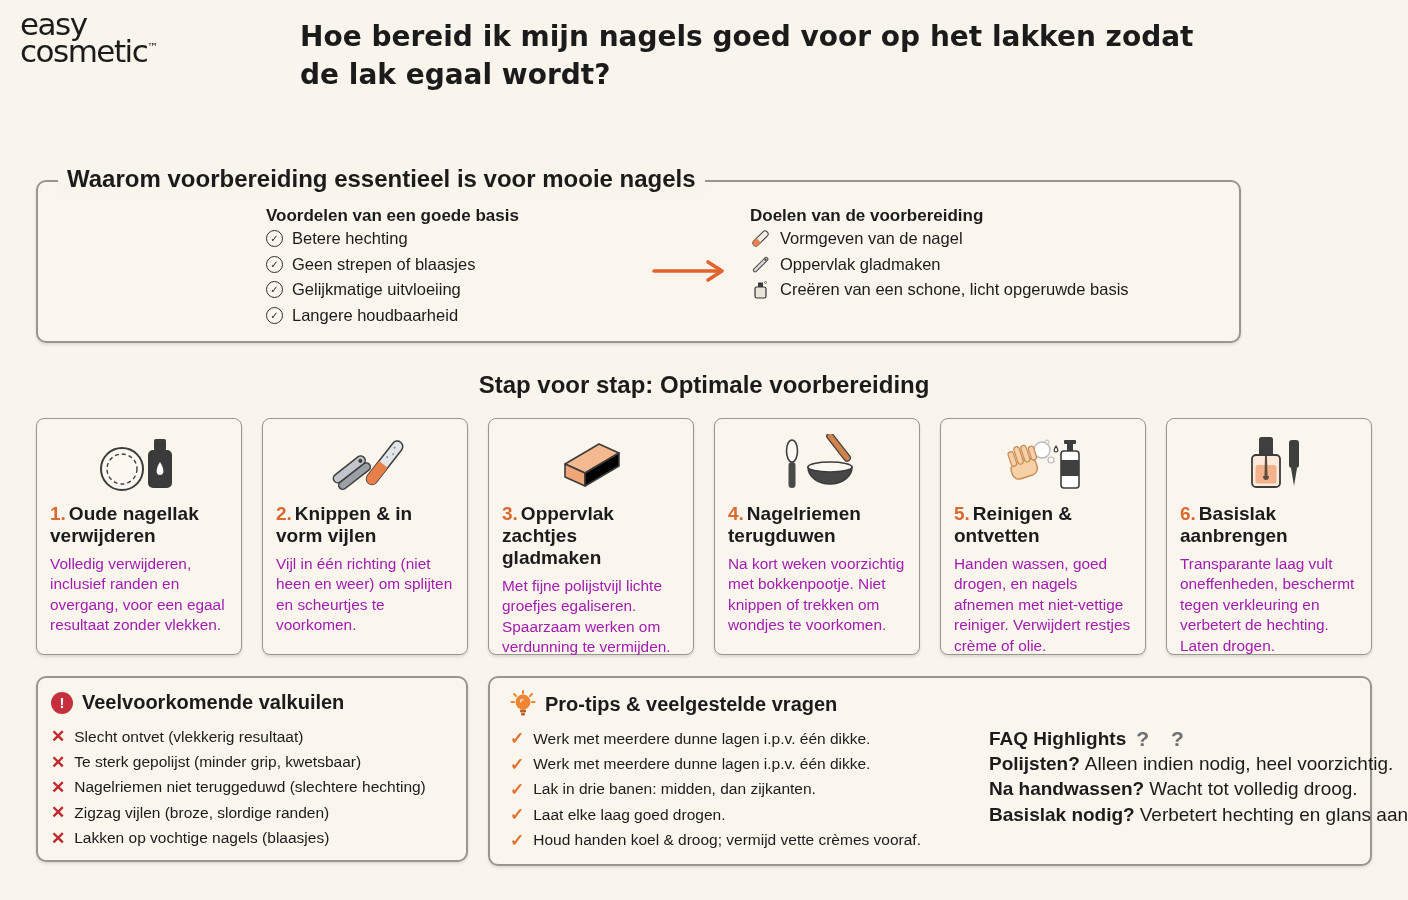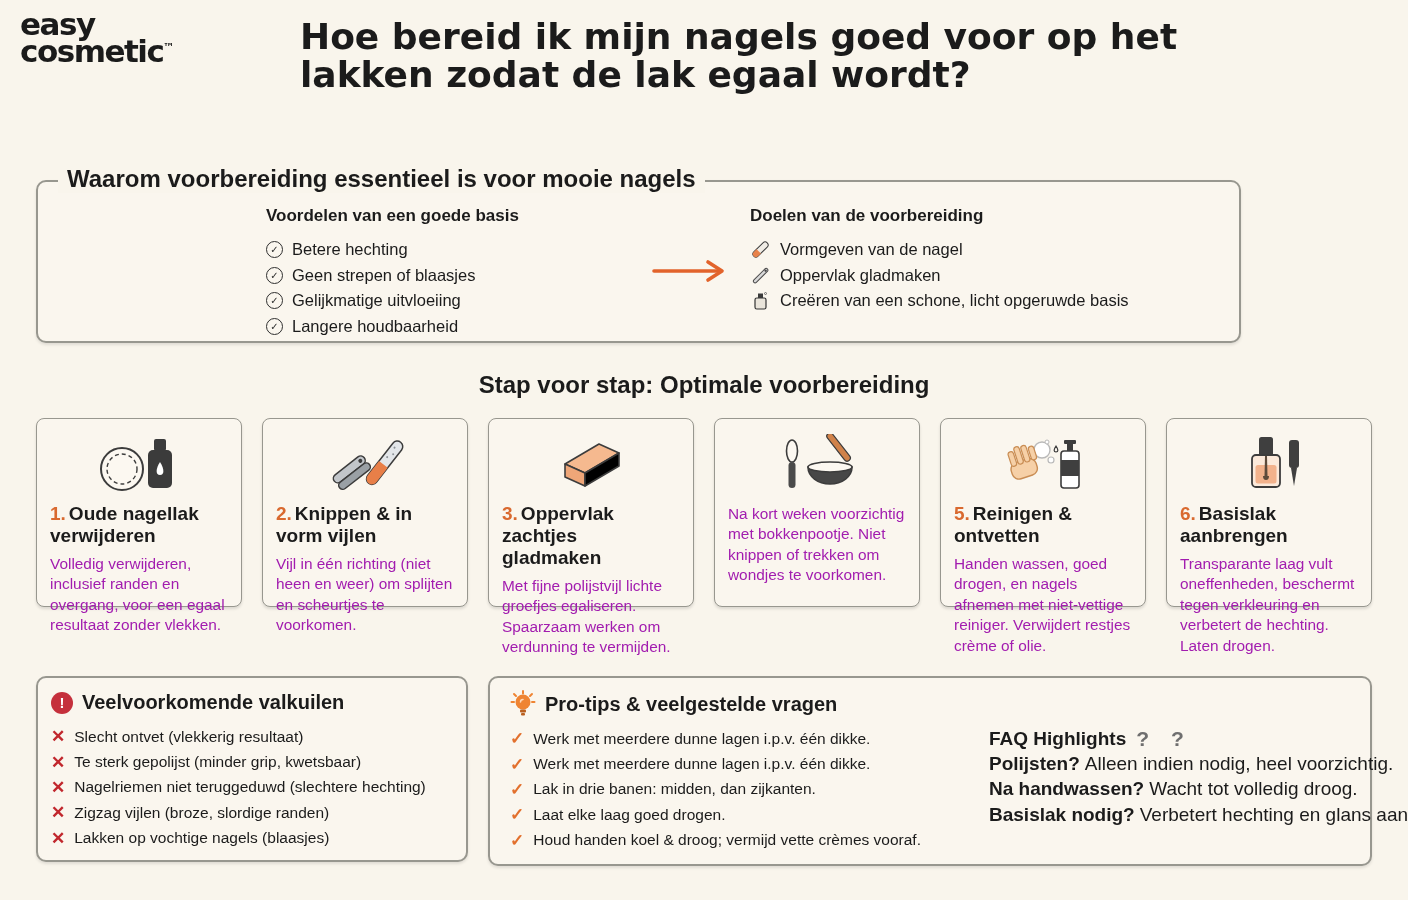--- a/index.html
+++ b/index.html
@@ -3,45 +3,45 @@
 <meta charset="utf-8">
 <style>
   html,body{margin:0;padding:0;}
   body{
     width:1408px;height:900px;position:relative;overflow:hidden;
     background:#f9f5ec;color:#1b1b1b;
     font-family:"Liberation Sans",sans-serif;
   }
   
   .logo{position:absolute;left:20px;top:12px;font-family:"DejaVu Sans",sans-serif;
-        font-weight:bold;letter-spacing:-1.5px;line-height:24px;font-size:31px;}
+        font-weight:normal;letter-spacing:-1.5px;line-height:24px;font-size:31px;}
   .logo .tm{font-size:11px;vertical-align:super;letter-spacing:0;}
   .page-title{position:absolute;left:300px;top:18px;width:920px;
         font-family:"DejaVu Sans",sans-serif;font-weight:bold;
-        font-size:36px;line-height:38px;}
+        font-size:28px;line-height:38px;}
   
   .box{border:2px solid #98978f;border-radius:10px;background:#faf6ee;
        box-shadow:0 2px 3px rgba(0,0,0,.10);}
   .why-box{position:absolute;left:36px;top:180px;width:1205px;height:163px;box-sizing:border-box;}
   .why-heading{position:absolute;left:20px;top:-17px;background:#f9f5ec;padding:0 9px;
        font-size:24px;font-weight:bold;white-space:nowrap;}
-  .col-heading{font-size:17px;font-weight:bold;margin-bottom:11px;}
+  .col-heading{font-size:17px;font-weight:bold;margin-bottom:0;}
   .benefits-col{position:absolute;left:228px;top:24px;}
   .goals-col{position:absolute;left:712px;top:24px;}
   .icon-list{display:flex;flex-direction:column;}
   .icon-list .row{display:flex;align-items:center;gap:9px;font-size:16.5px;height:25.5px;white-space:nowrap;}
   .check-circle{width:15px;height:15px;border:1.5px solid #2f2f2f;border-radius:50%;
        display:flex;align-items:center;justify-content:center;font-size:10px;color:#2f2f2f;flex:0 0 auto;}
   .goal-ic{width:21px;height:21px;flex:0 0 auto;}
   .big-arrow{position:absolute;left:612px;top:76px;}
   
   .steps-heading{position:absolute;left:0;right:0;top:371px;text-align:center;
        font-size:24px;font-weight:bold;}
   .cards{position:absolute;left:36px;top:418px;display:flex;gap:20px;}
-  .card{width:206px;height:189px;box-sizing:border-box;border:1.5px solid #98978f;border-radius:8px;
+  .card{width:206px;height:237px;box-sizing:border-box;border:1.5px solid #98978f;border-radius:8px;
        background:#faf6ee;box-shadow:0 2px 3px rgba(0,0,0,.12);padding:12px 13px 0 13px;}
   .card-icon{height:66px;display:flex;align-items:center;justify-content:center;margin-bottom:6px;}
   .card-title{font-size:19px;font-weight:bold;line-height:22px;}
   .card-title .num{color:#d9692f;margin-right:3px;}
   .card-body{font-size:15.4px;line-height:20.4px;margin-top:7px;color:#a21caf;}
   
   .pitfalls-box{position:absolute;left:36px;top:676px;width:432px;height:186px;box-sizing:border-box;
        padding:13px 13px;}
   .box-header{display:flex;align-items:center;gap:9px;font-size:20px;font-weight:bold;}
   .alert-circle{width:22px;height:22px;border-radius:50%;background:#c5303c;color:#fff;
@@ -188,20 +188,21 @@
       <svg width="84" height="60" viewBox="0 0 84 60">
         <ellipse cx="17" cy="17" rx="5.5" ry="11" fill="#fcf8f1" stroke="#3c3c3c" stroke-width="1.6"></ellipse>
         <rect x="13.5" y="28" width="7" height="26" rx="3.5" fill="#4a4a4a"></rect>
         <g transform="rotate(-38 64 14)">
             <rect x="61" y="-4" width="6.5" height="34" rx="3.2" fill="#d0824a" stroke="#3c3c3c" stroke-width="1.2"></rect>
           </g>
         <path d="M33 33 a22 17 0 0 0 44 0 Z" fill="#474747" stroke="#3c3c3c" stroke-width="1.6"></path>
         <ellipse cx="55" cy="33" rx="22" ry="5" fill="#fcf8f1" stroke="#3c3c3c" stroke-width="1.6"></ellipse>
       </svg>
     </div>
+    <div class="card-title"><span class="num">4.</span><span>Nagelriemen terugduwen</span></div>
     <div class="card-body">Na kort weken voorzichtig met bokkenpootje. Niet knippen of trekken om wondjes te voorkomen.</div>
   </div>
 
   <div class="card">
     <div class="card-icon">
       <svg width="84" height="60" viewBox="0 0 84 60">
         <circle cx="41" cy="16" r="8" fill="#ffffff" stroke="#b9b9b9" stroke-width="1.4"></circle>
         <circle cx="50" cy="26" r="3" fill="#ffffff" stroke="#b9b9b9" stroke-width="1.2"></circle>
         <circle cx="46" cy="8" r="2" fill="#ffffff" stroke="#b9b9b9" stroke-width="1"></circle>
         <g transform="rotate(-18 24 34)">

